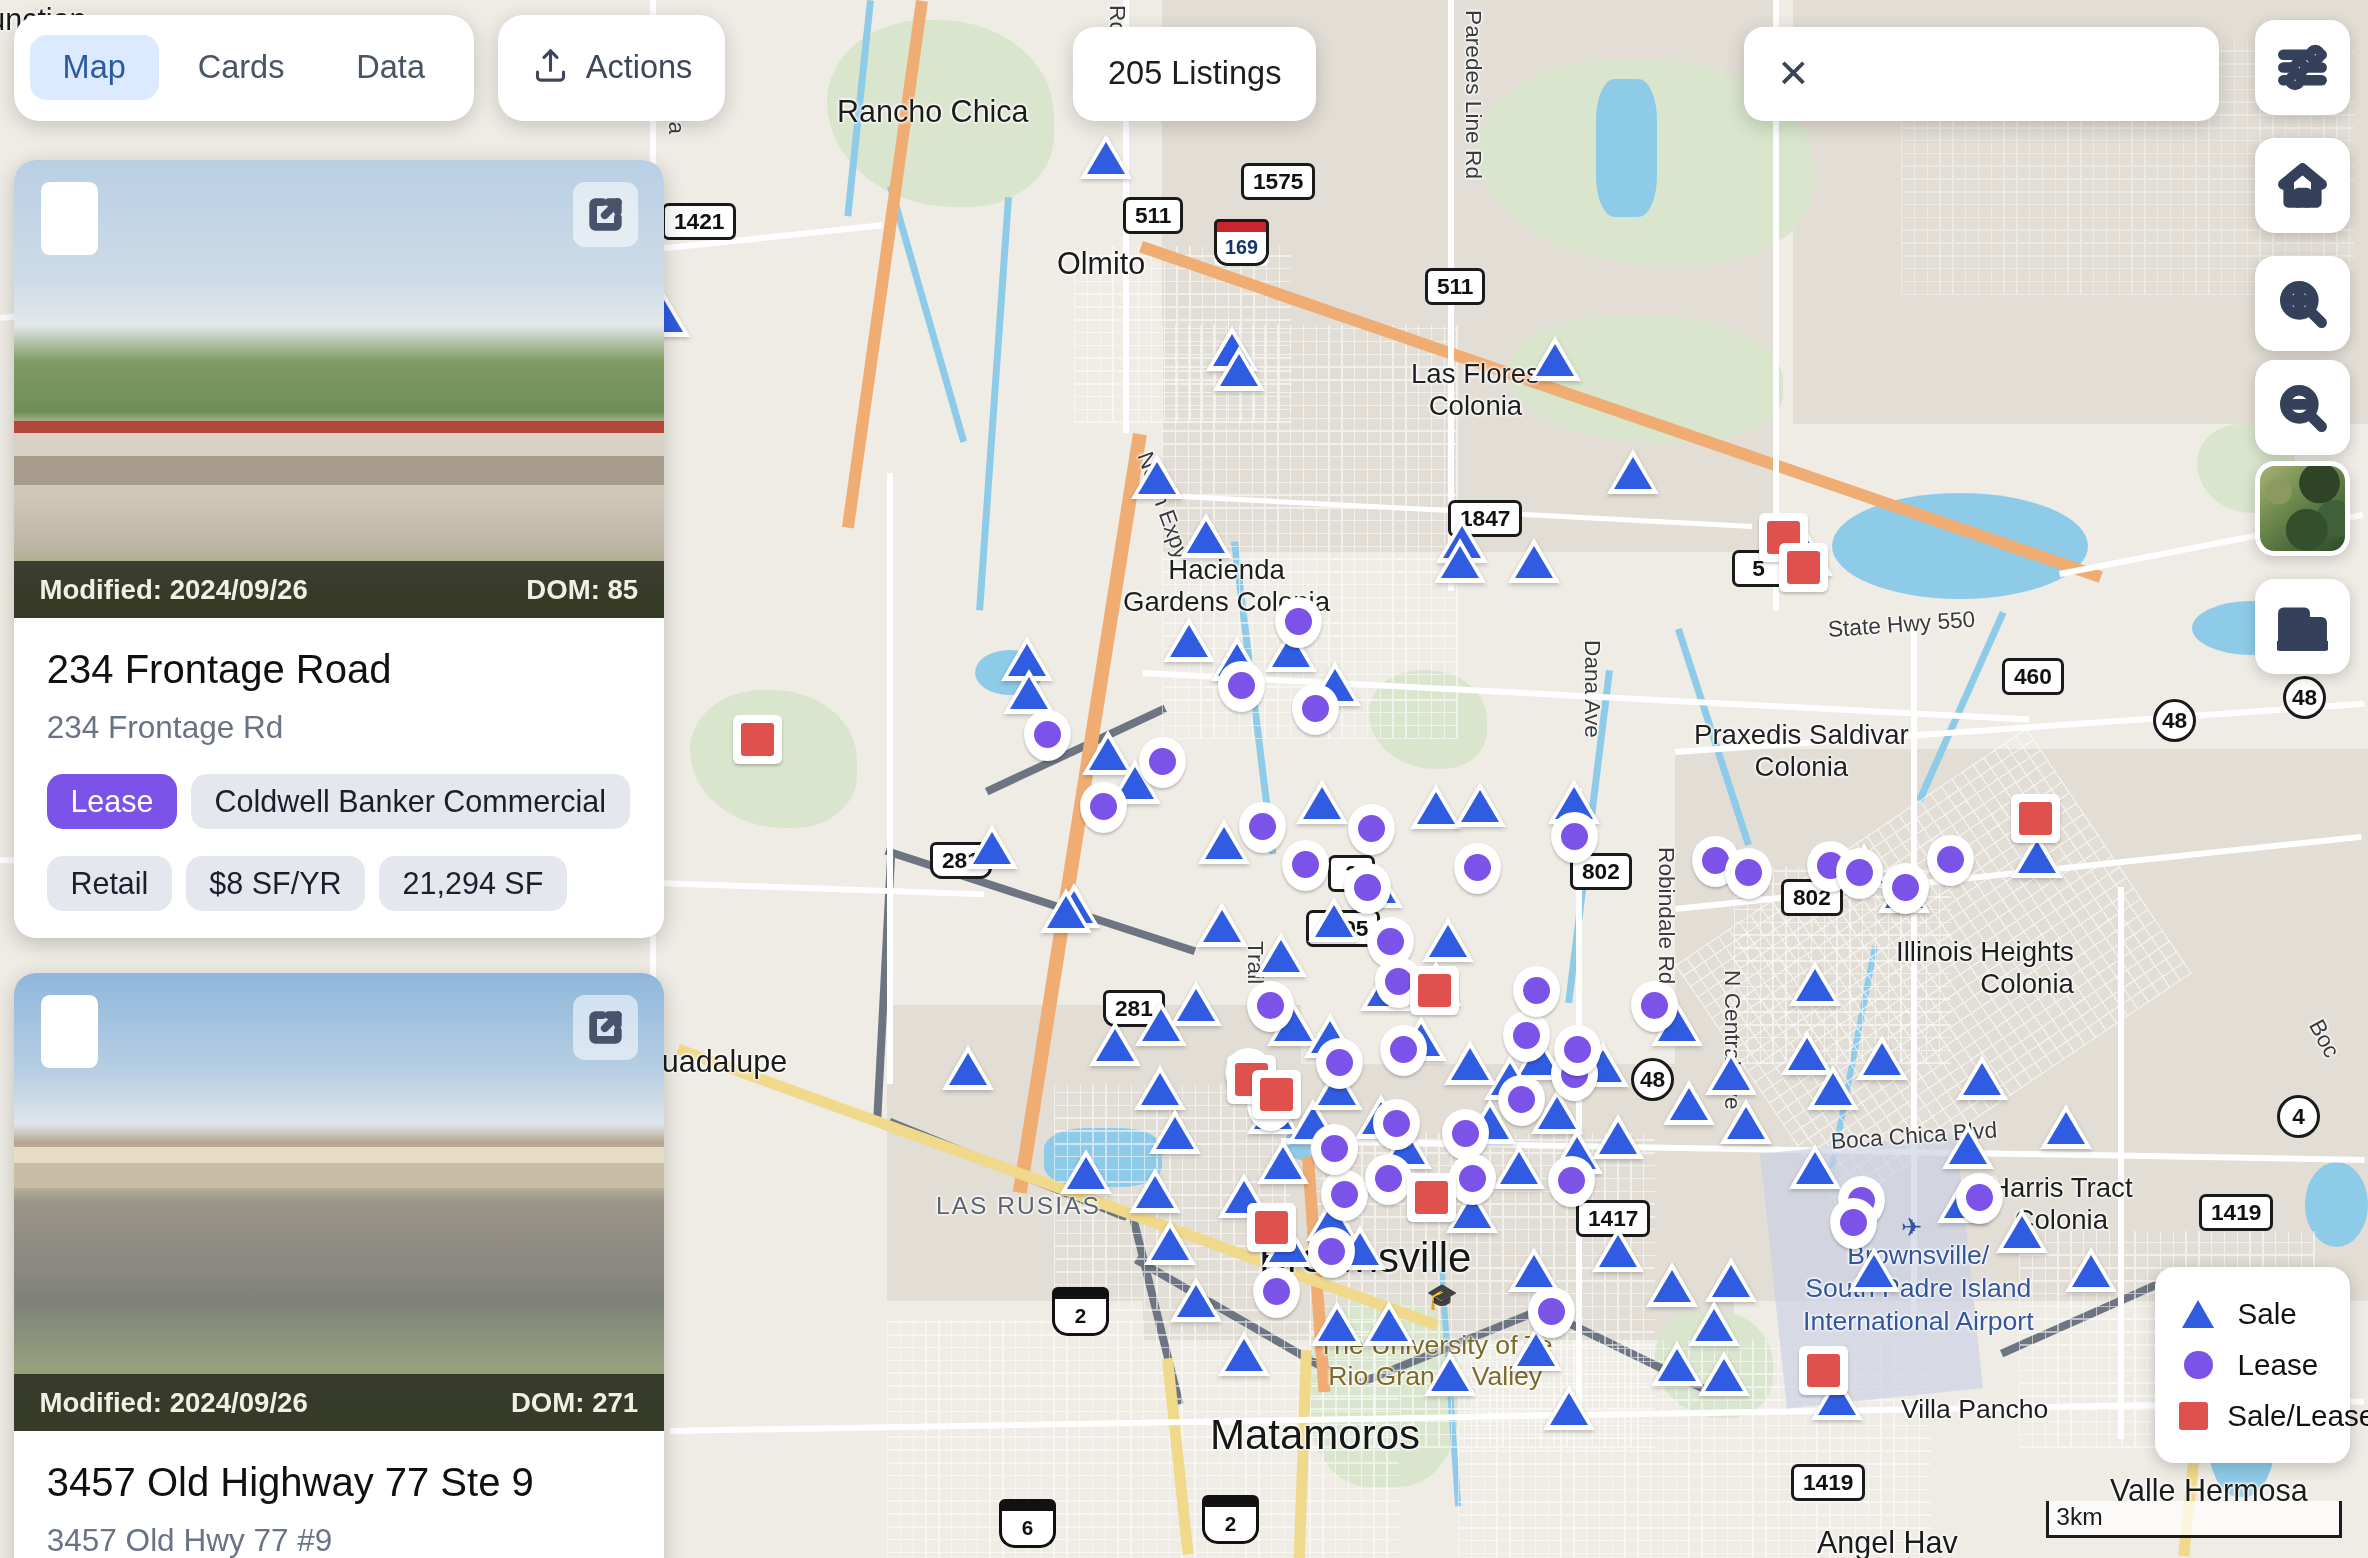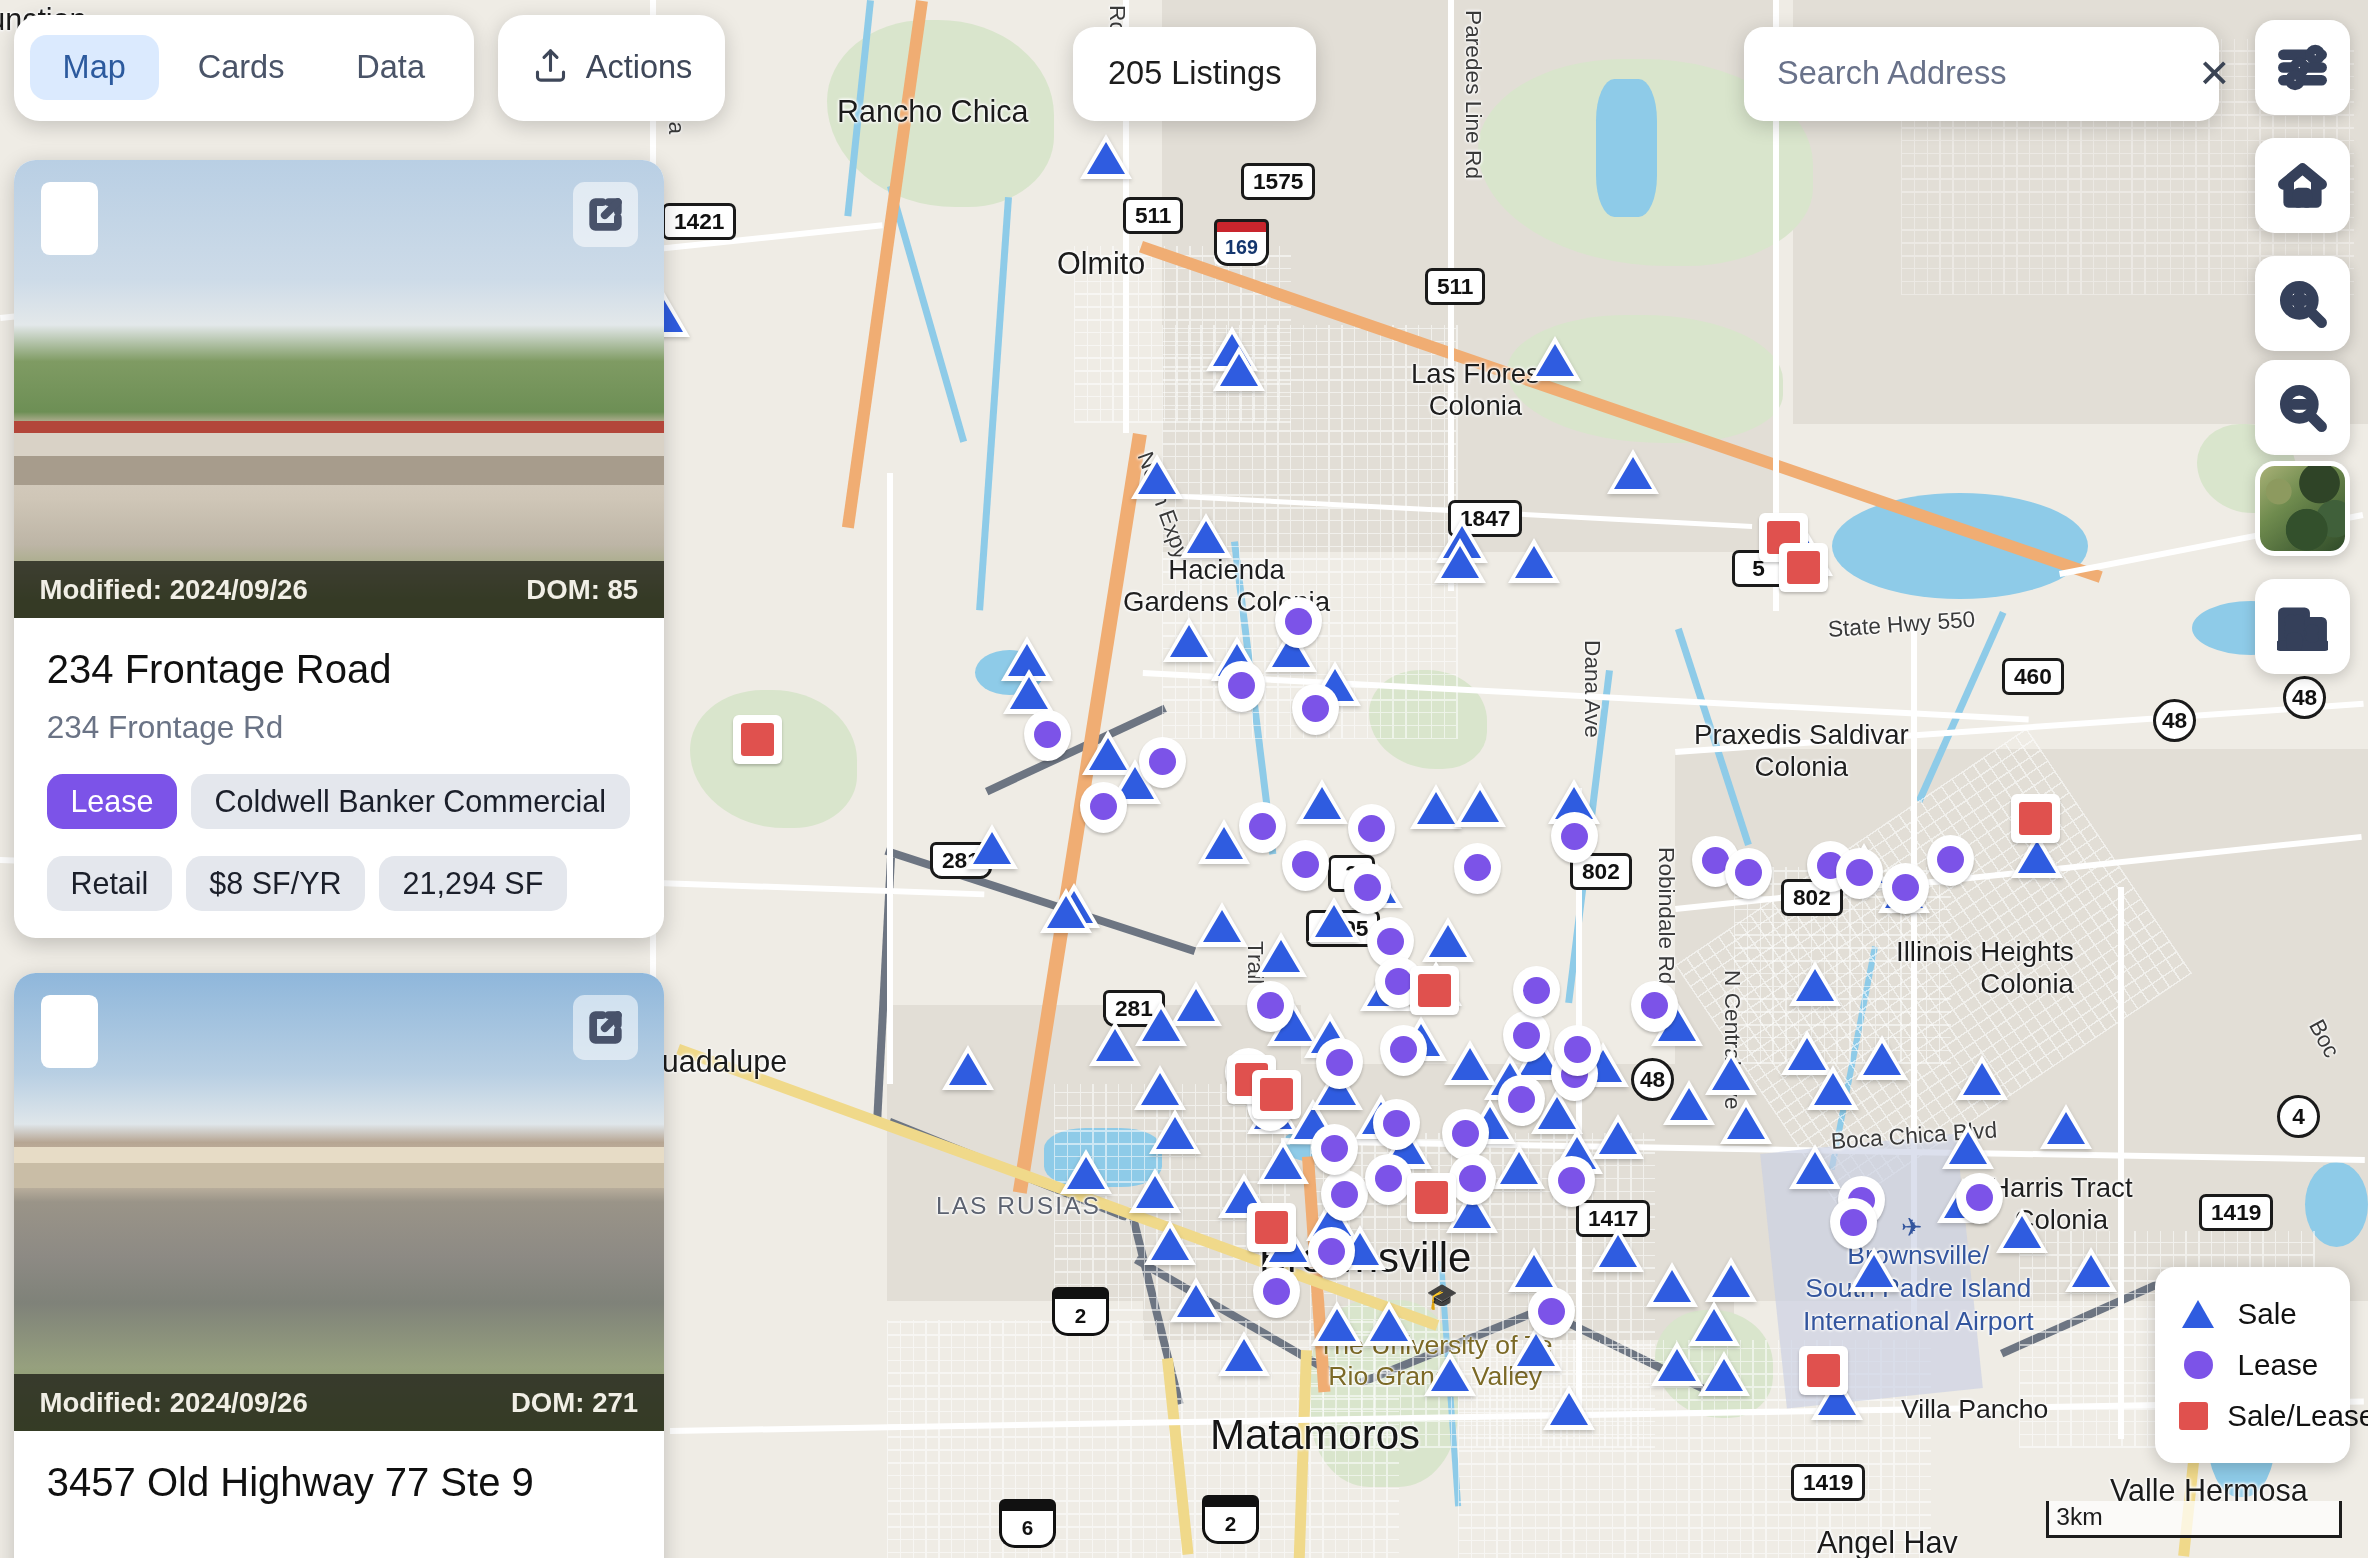--- a/index.html
+++ b/index.html
@@ -553,21 +553,20 @@
     <div class="tab active">Map</div>
     <div class="tab">Cards</div>
     <div class="tab">Data</div>
   </div>
 
   <div class="panel" id="listings">
     <span class="lbl">205 Listings</span>
   </div>
 
   <div class="panel" id="searchbar">
-    <input type="text" value="" placeholder="Search Address" style="">
     <span class="close-x">✕</span>
   </div>
 
   <div class="tool" id="tool-filter">
     <svg viewBox="0 0 24 24">
         <path d="M3 6h14"></path>
         <path d="M20 6h1"></path>
         <circle cx="18" cy="6" r="2.2" fill="#fff"></circle>
       <path d="M3 12h6"></path>
         <path d="M12 12h9"></path>
@@ -655,20 +654,21 @@
             <path d="M20 4l-8.5 8.5"></path>
           </svg>
       </div>
       <div class="card-meta">
         <span>Modified: 2024/09/26</span>
         <span>DOM: 271</span>
       </div>
     </div>
     <div class="card-body">
       <div class="card-title">3457 Old Highway 77 Ste 9</div>
+      <div class="card-sub">3457 Old Hwy 77 #9</div>
     </div>
   </div>
 
   <div id="legend">
     <div class="lg-row">
       <span class="lg-ic">
           <span class="lg-tri"></span>
         </span>
       <span class="lbl">Sale</span>
     </div>

